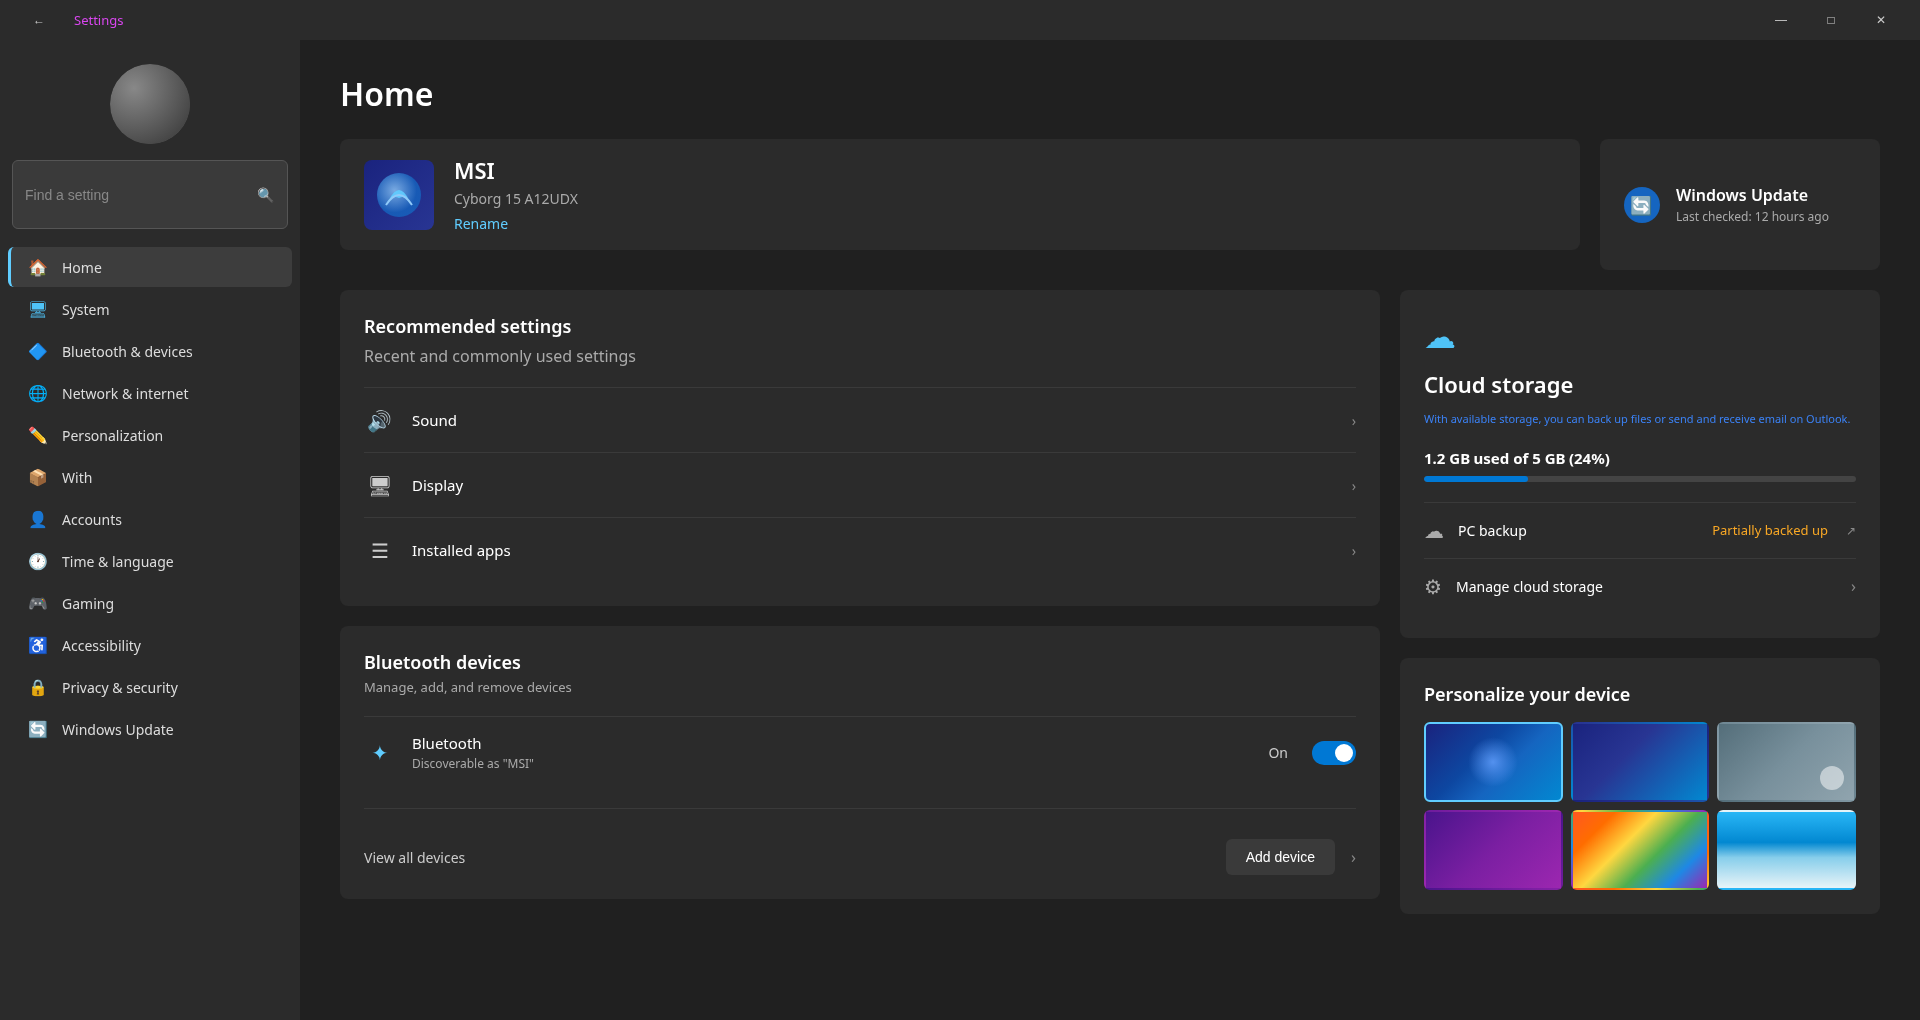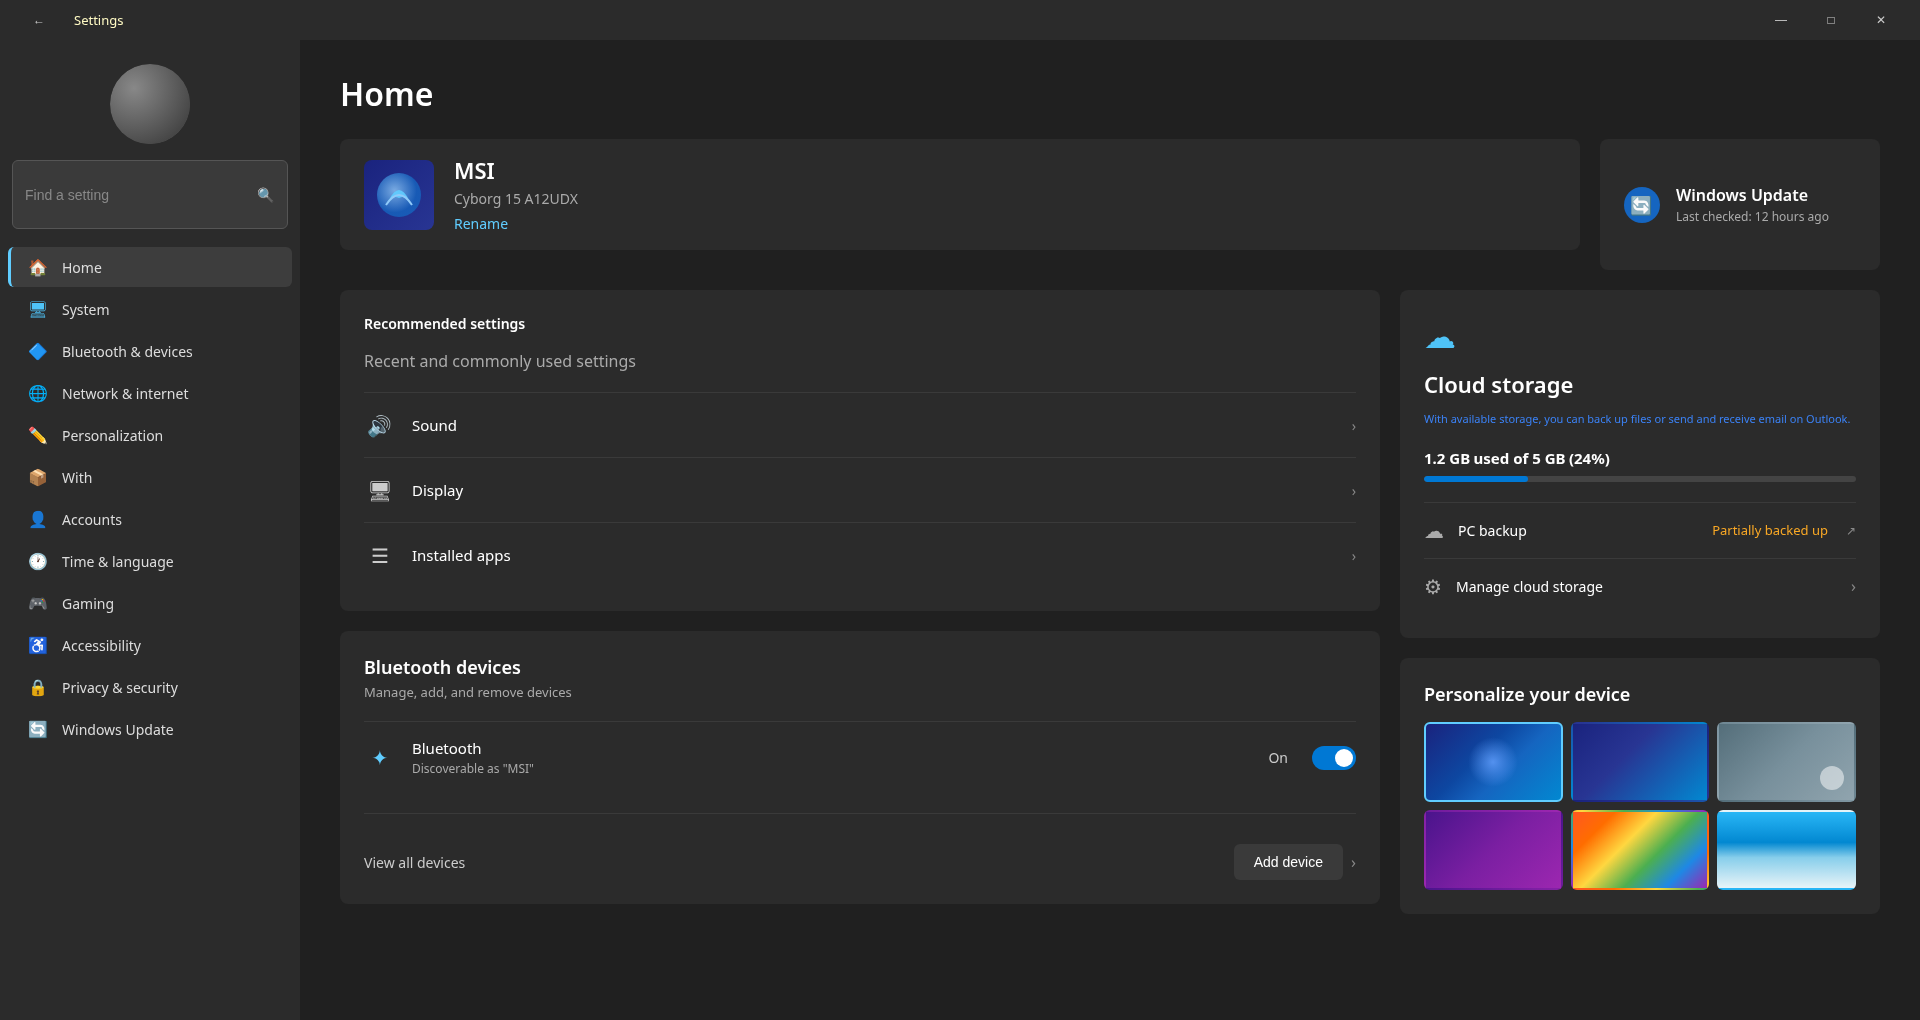--- a/index.html
+++ b/index.html
@@ -24,21 +24,21 @@
       justify-content: space-between;
       flex-shrink: 0;
     }
     .title-bar-left {
       display: flex;
       align-items: center;
       gap: 12px;
     }
     .title-bar-title {
       font-size: 13px;
-      color: #fef9c3;
+      color: #d946ef;
     }
     .title-bar-controls {
       display: flex;
       gap: 4px;
     }
     .title-bar-btn {
       width: 46px;
       height: 32px;
       background: transparent;
       border: none;
@@ -220,21 +220,21 @@
 
     .left-col { display: flex; flex-direction: column; gap: 20px; }
     .right-col { display: flex; flex-direction: column; gap: 20px; }
 
     
     .settings-card {
       background: #2b2b2b;
       border-radius: 8px;
       padding: 24px;
     }
-    .settings-card-title { font-size: 14px; font-weight: 600; margin-bottom: 17px; }
+    .settings-card-title { font-size: 18px; font-weight: 600; margin-bottom: 7px; }
     .settings-card-subtitle { font-size: 16px; color: #aaa; margin-bottom: 20px; }
 
     .settings-row {
       display: flex;
       align-items: center;
       padding: 16px 0;
       border-top: 1px solid #3a3a3a;
       cursor: pointer;
       gap: 16px;
     }
@@ -550,21 +550,21 @@
             <div class="bluetooth-info">
               <div class="bluetooth-name">Bluetooth</div>
               <div class="bluetooth-sub">Discoverable as "MSI"</div>
             </div>
             <div class="bluetooth-status">On</div>
             <div class="toggle"></div>
           </div>
 
           <div class="bluetooth-footer">
             <span class="view-all-link">View all devices</span>
-            <div style="display:flex;align-items:center;gap:8px;">
+            <div style="display:flex;align-items:center;gap:16px;">
               <button class="add-device-btn">
                 <span>Add device</span>
               </button>
               <span style="color:#888;">›</span>
             </div>
           </div>
         </div>
 
       </div>
 

